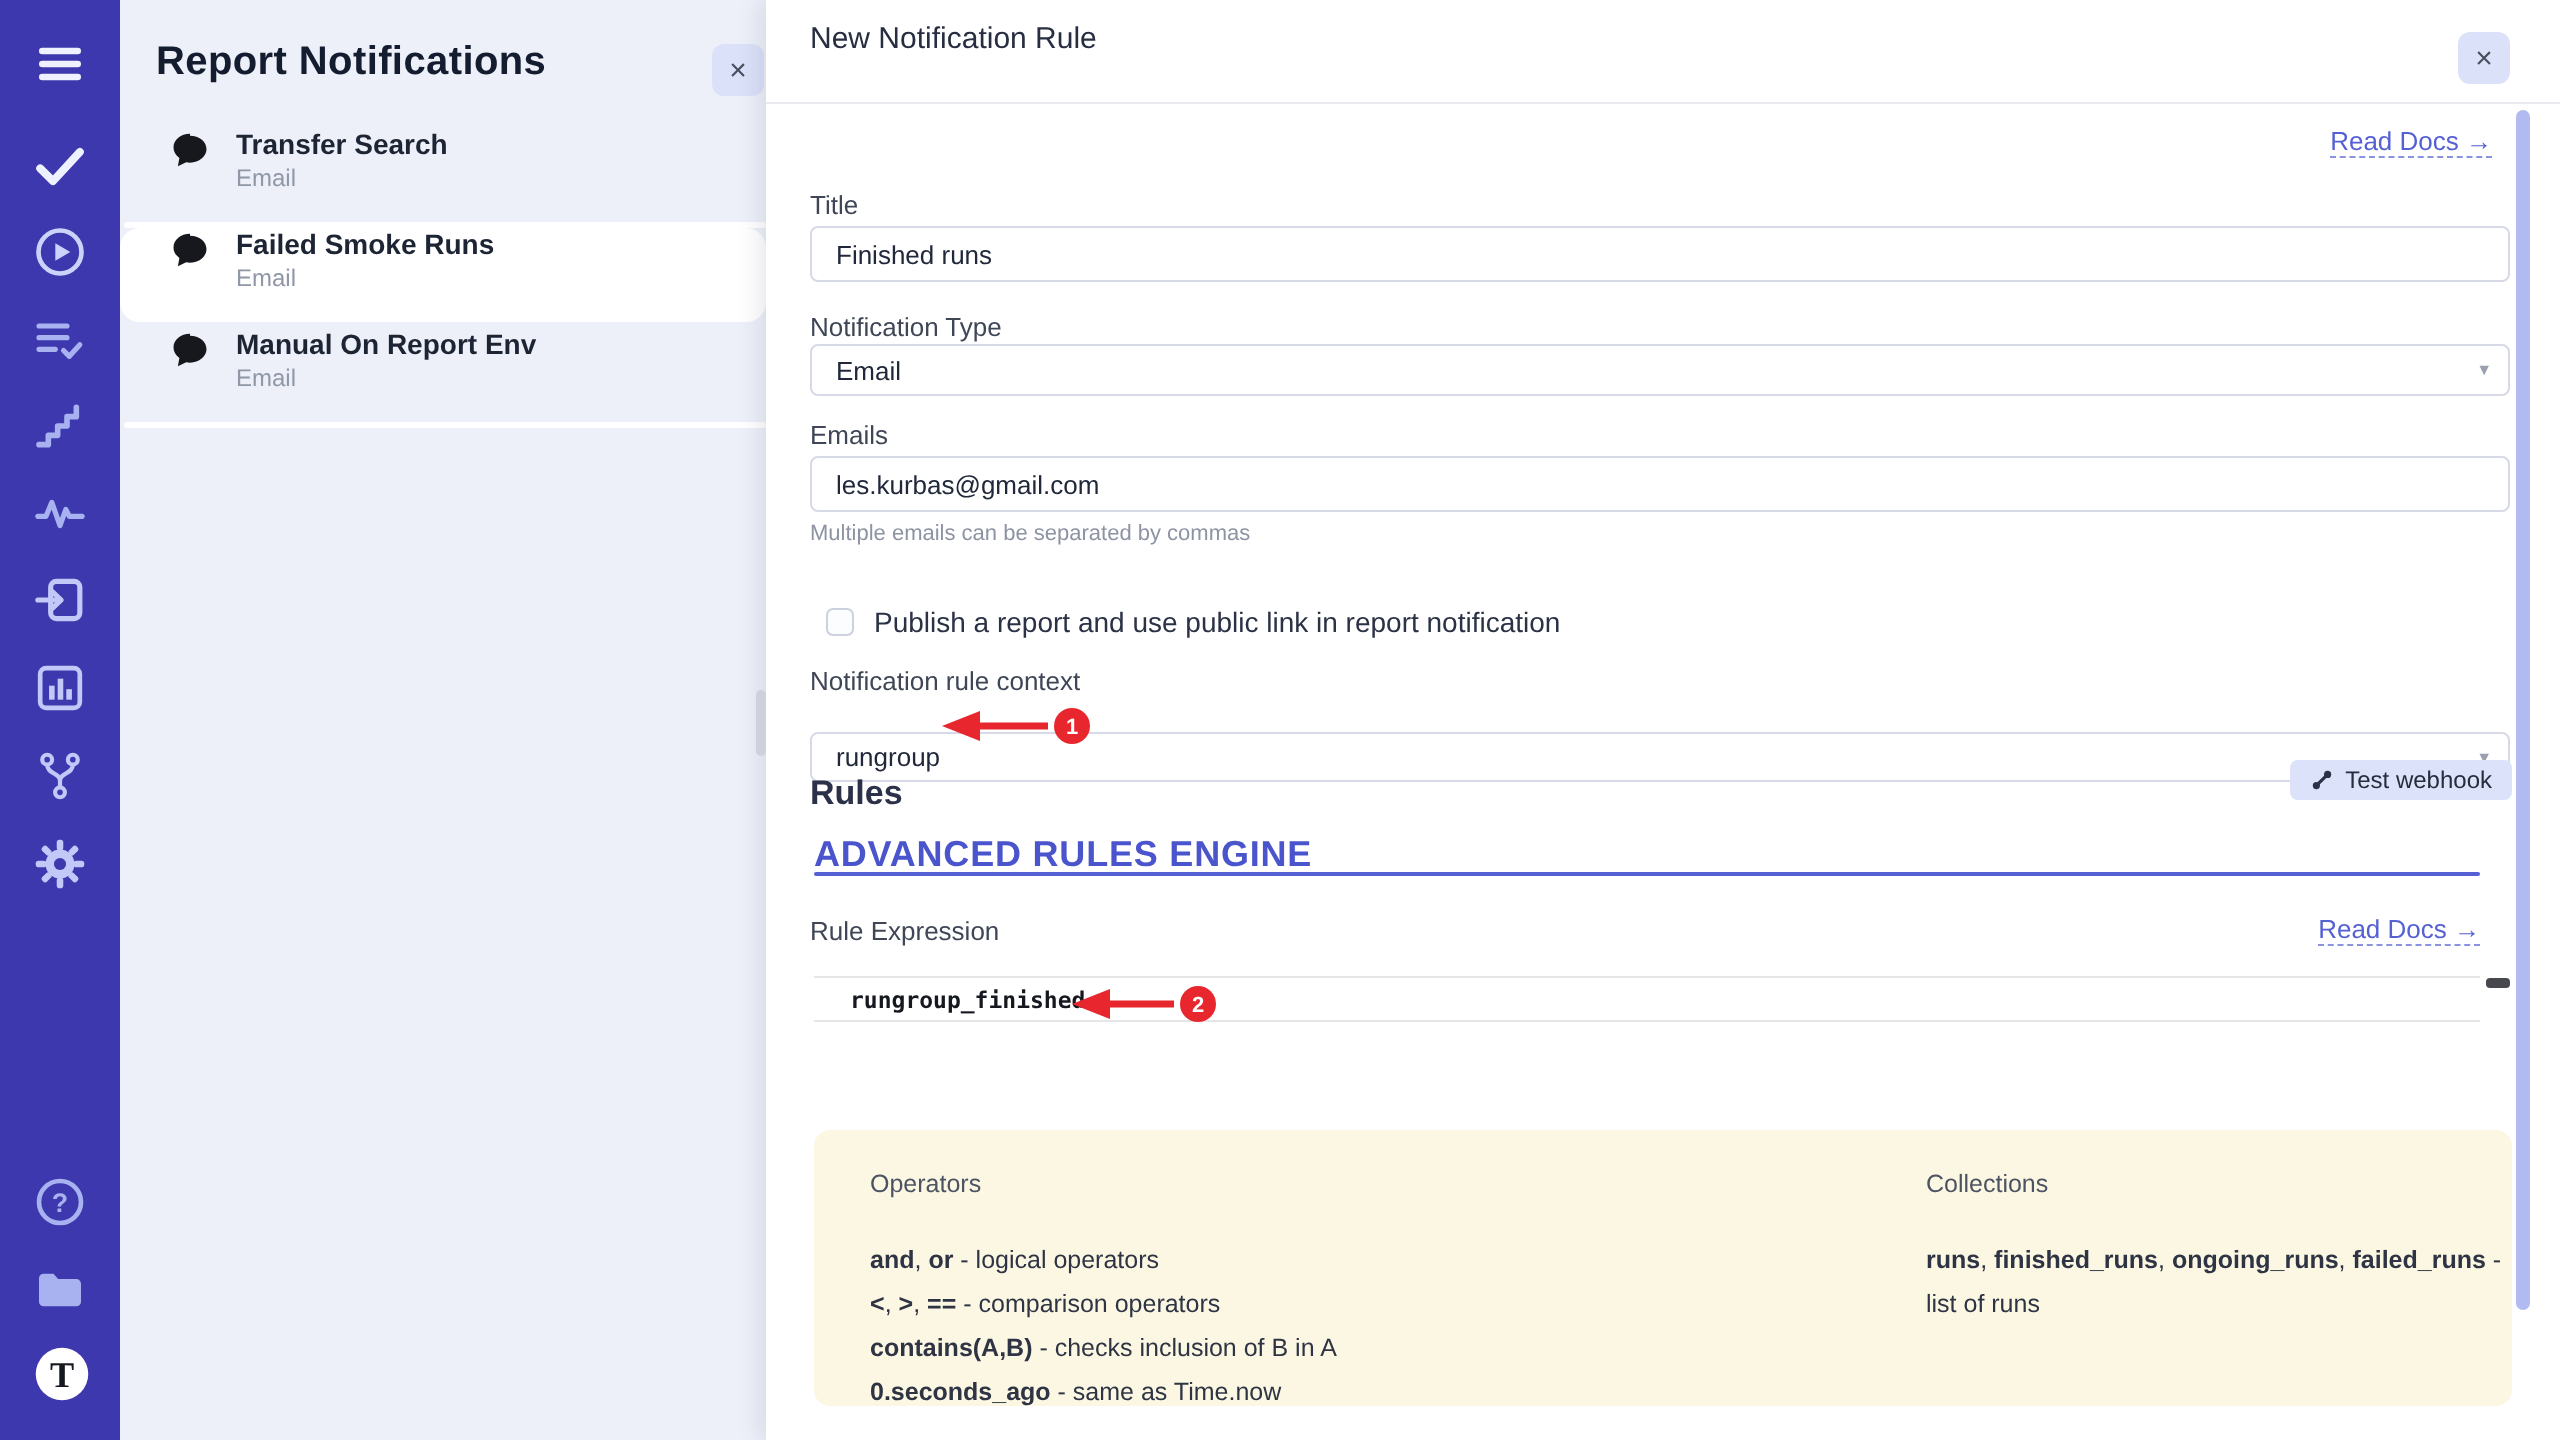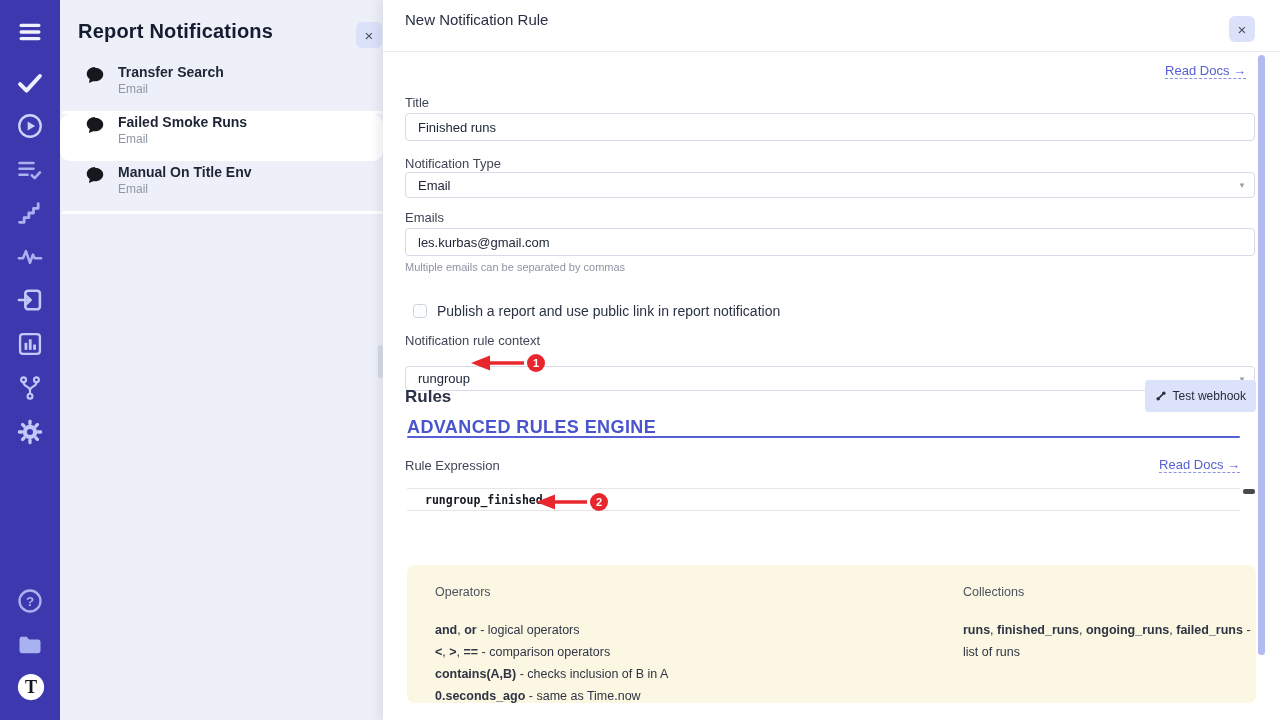--- a/index.html
+++ b/index.html
@@ -46,21 +46,21 @@
     display:flex;align-items:center;padding:0 12px;font-size:13px;color:#20283a;cursor:pointer}
   .caret{position:absolute;right:8px;top:50%;transform:translateY(-50%);font-size:8px;color:#9aa0ae}
   .link{position:absolute;font-size:13px;color:var(--accent);border-bottom:1px dashed #8b93e0;cursor:pointer;text-decoration:none}
   .helper{position:absolute;left:22px;font-size:11px;color:#8d93a3}
 
   #cb-row{position:absolute;left:30px;top:303px;display:flex;align-items:center;gap:10px}
   .cb{width:14px;height:14px;border:1px solid #ccd1de;border-radius:3.5px;background:#fcfdff;cursor:pointer}
   #cb-label{font-size:14px;color:#2b3245}
 
   #rules-h{position:absolute;left:22px;top:387px;font-size:17px;font-weight:700;color:#2b3148}
-  #btn-webhook{position:absolute;right:24px;top:380px;height:32px;background:#dce2f9;border-radius:4px;display:flex;
+  #btn-webhook{position:absolute;right:24px;top:380px;height:20px;background:#dce2f9;border-radius:4px;display:flex;
     align-items:center;gap:6px;padding:0 10px;font-size:12px;color:#262c3c;cursor:pointer}
   #tab-adv{position:absolute;left:24px;right:40px;top:417px;font-size:18px;letter-spacing:.4px;
     color:#4a54cd;font-weight:700;cursor:pointer}
   #tab-underline{position:absolute;left:24px;right:40px;top:436px;height:2px;background:var(--accent);border-radius:1px}
 
   #expr-lbl{top:458px}
   #editor{position:absolute;left:24px;right:40px;top:488px;height:23px;border-top:1px solid #e6e6e6;border-bottom:1px solid #e6e6e6;
     background:#fff;display:flex;align-items:center;padding-left:18px;cursor:text}
   #code{font-family:"DejaVu Sans Mono",monospace;font-size:11.5px;font-weight:700;color:#15181f}
   #ed-scroll{position:absolute;right:25px;top:489px;width:12px;height:5px;background:#47494e;border-radius:2px;cursor:pointer}
@@ -197,21 +197,21 @@
         <div>
           <div class="it-title">Failed Smoke Runs</div>
           <div class="it-sub">Email</div>
         </div>
       </div>
       <div class="item">
         <svg class="bub" viewBox="0 0 24 24">
           <path d="M12 3.2c-5 0-9 3.3-9 7.4 0 2.3 1.2 4.3 3.2 5.7L5.4 20.8l4.5-2.1c.7.1 1.4.2 2.1.2 5 0 9-3.3 9-7.4s-4-7.3-9-7.3z" fill="#16181d"></path>
         </svg>
         <div>
-          <div class="it-title">Manual On Title Env</div>
+          <div class="it-title">Manual On Report Env</div>
           <div class="it-sub">Email</div>
         </div>
       </div>
     </div>
 </section>
 
 <main id="modal">
   <div id="m-head">
     <div id="m-title">New Notification Rule</div>
     <div class="closebtn" id="m-close">

